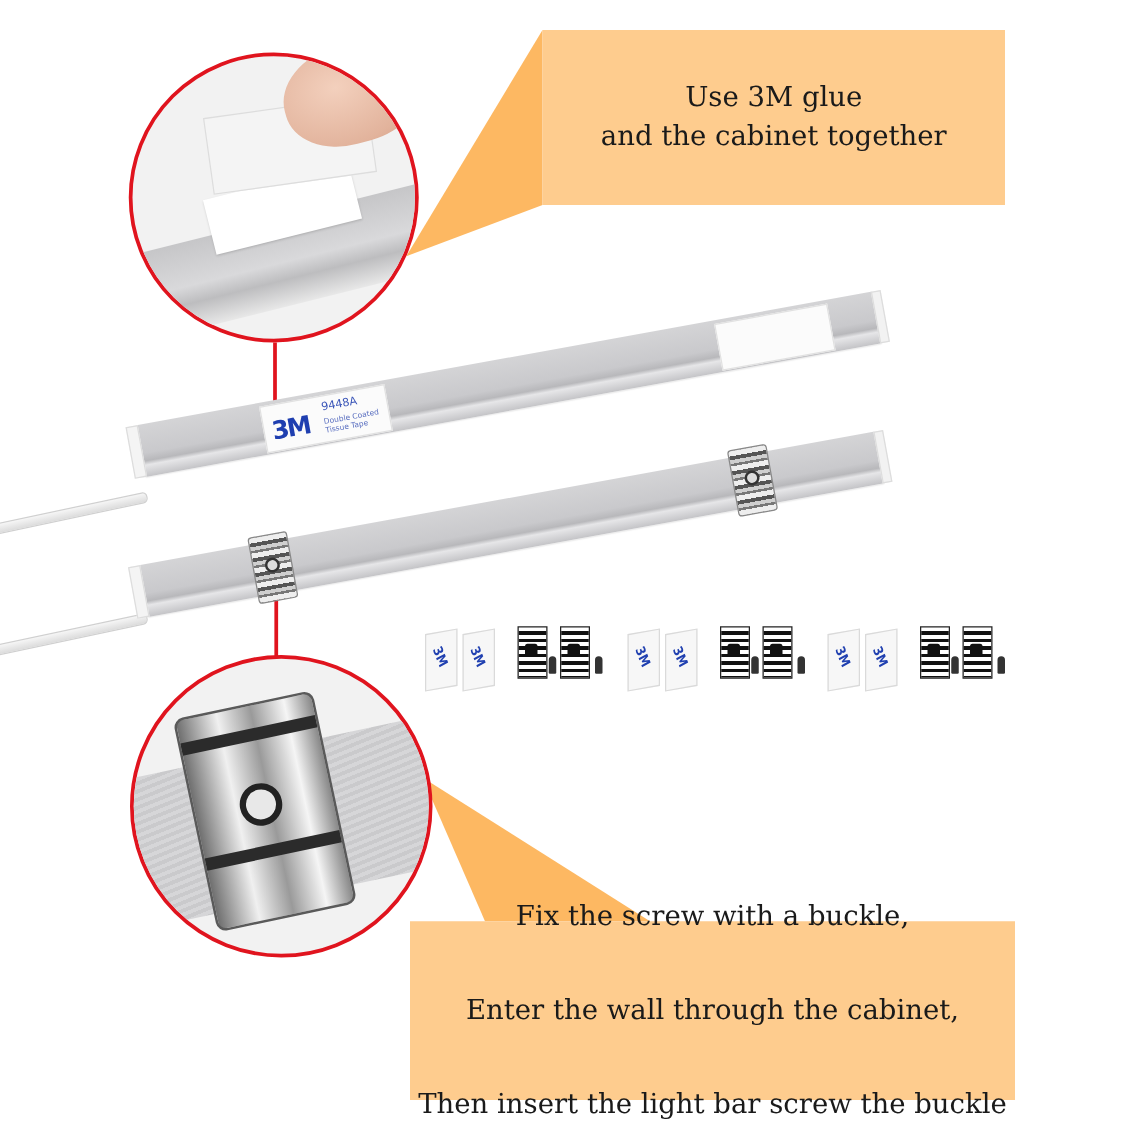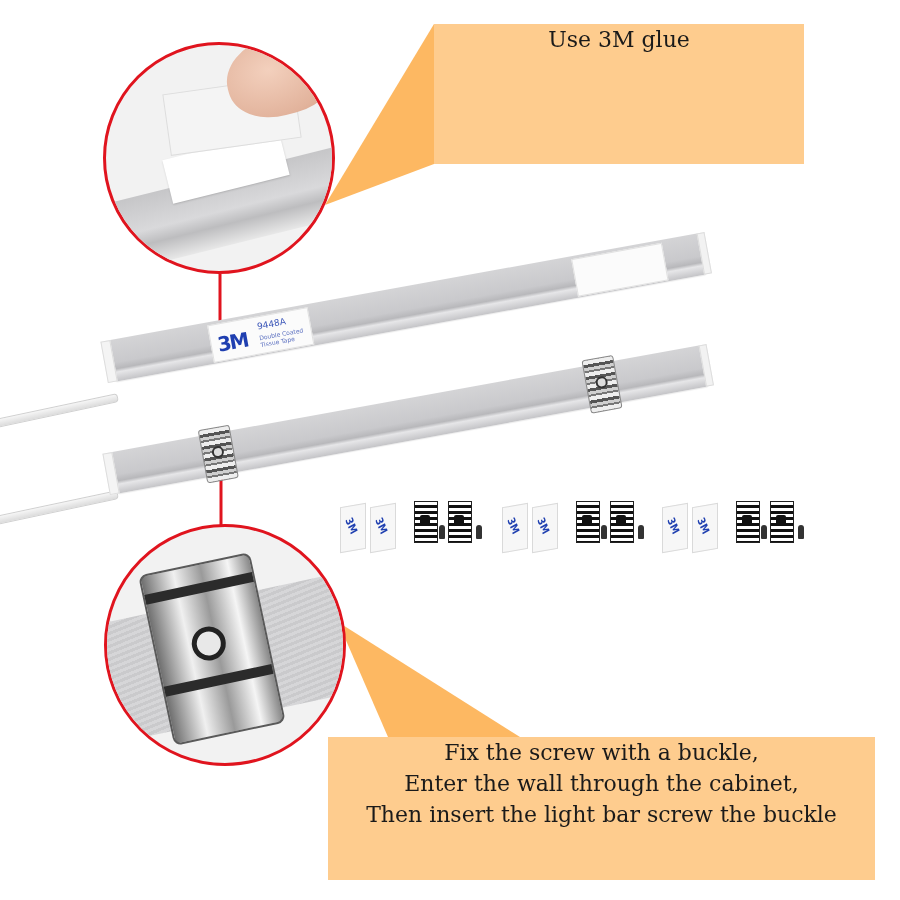--- a/index.html
+++ b/index.html
@@ -1,22 +1,22 @@
 <!DOCTYPE html>
 <html><head>
   <meta charset="utf-8">
   <style>
     html, body { margin: 0; padding: 0; }
     body { width: 900px; height: 900px; background: #ffffff; position: relative; overflow: hidden; font-family: "DejaVu Serif", "Liberation Serif", serif; }
 
     
-    .callout { position: absolute; background: #fecc8e; color: #1a1a1a; text-align: center; display: flex; flex-direction: column; }
+    .callout { position: absolute; background: #fecc8e; color: #1a1a1a; text-align: center; display: flex; flex-direction: column; justify-content: center; }
     .callout .line { font-size: 22px; line-height: 31px; white-space: nowrap; }
     #callout-top { left: 434px; top: 24px; width: 370px; height: 140px; }
-    #callout-bottom { left: 328px; top: 737px; width: 547px; height: 143px; }
+    #callout-bottom { left: 328px; top: 737px; width: 484px; height: 143px; gap: 44px; }
 
     
     svg.overlay { position: absolute; left: 0; top: 0; width: 900px; height: 900px; pointer-events: none; }
 
     
     .zoom-circle { position: absolute; border: 3px solid #e0141e; border-radius: 50%; overflow: hidden; box-sizing: border-box; background: #f2f2f2; }
     #circle-top { left: 103px; top: 42px; width: 232px; height: 232px; }
     #circle-bottom { left: 104px; top: 524px; width: 242px; height: 242px; }
 
     
@@ -77,20 +77,21 @@
   <div class="zc2-bar"></div>
   <div class="zc2-clip">
     <div class="stripe" style="top:18px"></div>
     <div class="hole"></div>
     <div class="stripe" style="top:112px"></div>
   </div>
 </div>
 
 <div id="callout-top" class="callout">
   <div class="line">Use 3M glue</div>
+  <div class="line">and the cabinet together</div>
 </div>
 
 <div id="callout-bottom" class="callout">
   <div class="line">Fix the screw with a buckle,</div>
   <div class="line">Enter the wall through the cabinet,</div>
   <div class="line">Then insert the light bar screw the buckle</div>
 </div>
 
 <div id="cable-top" class="cable"></div>
 <div id="cable-bottom" class="cable"></div>

